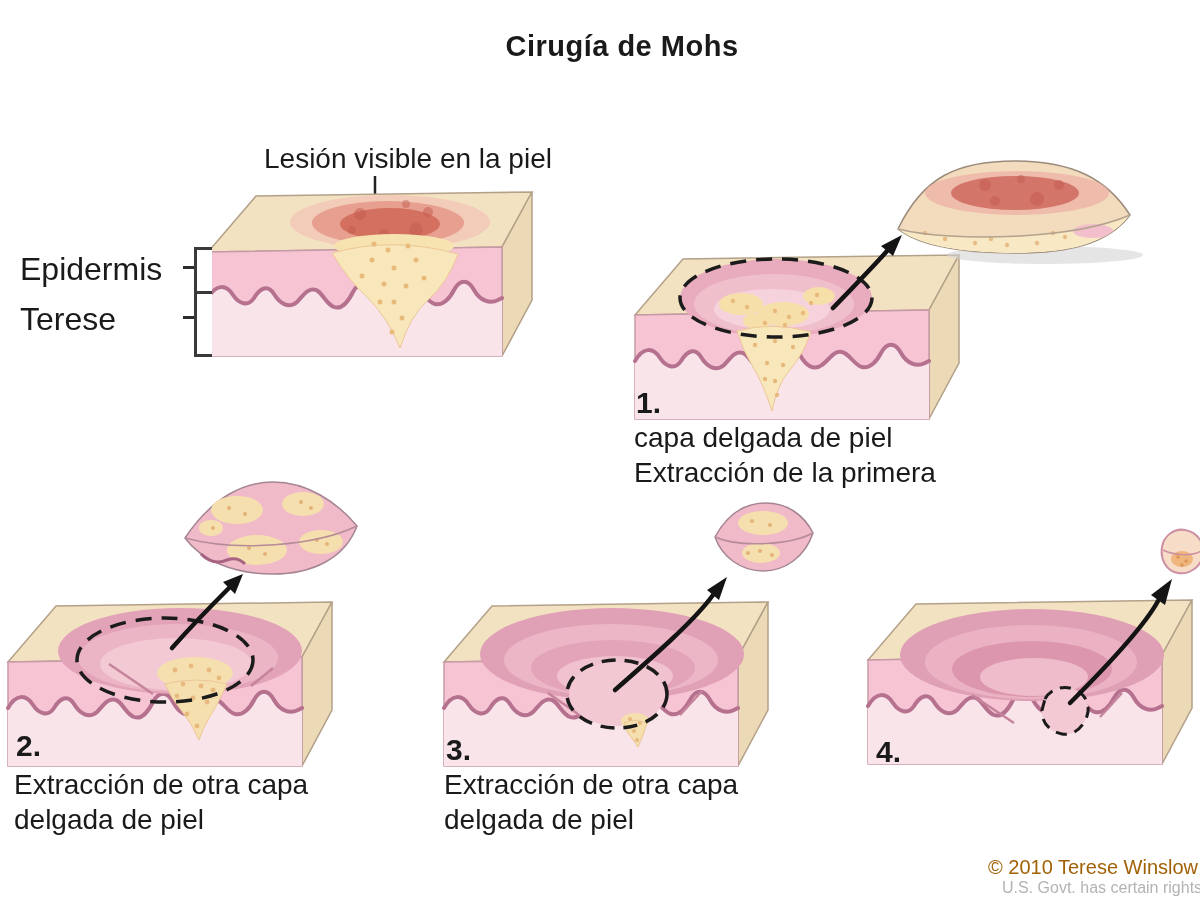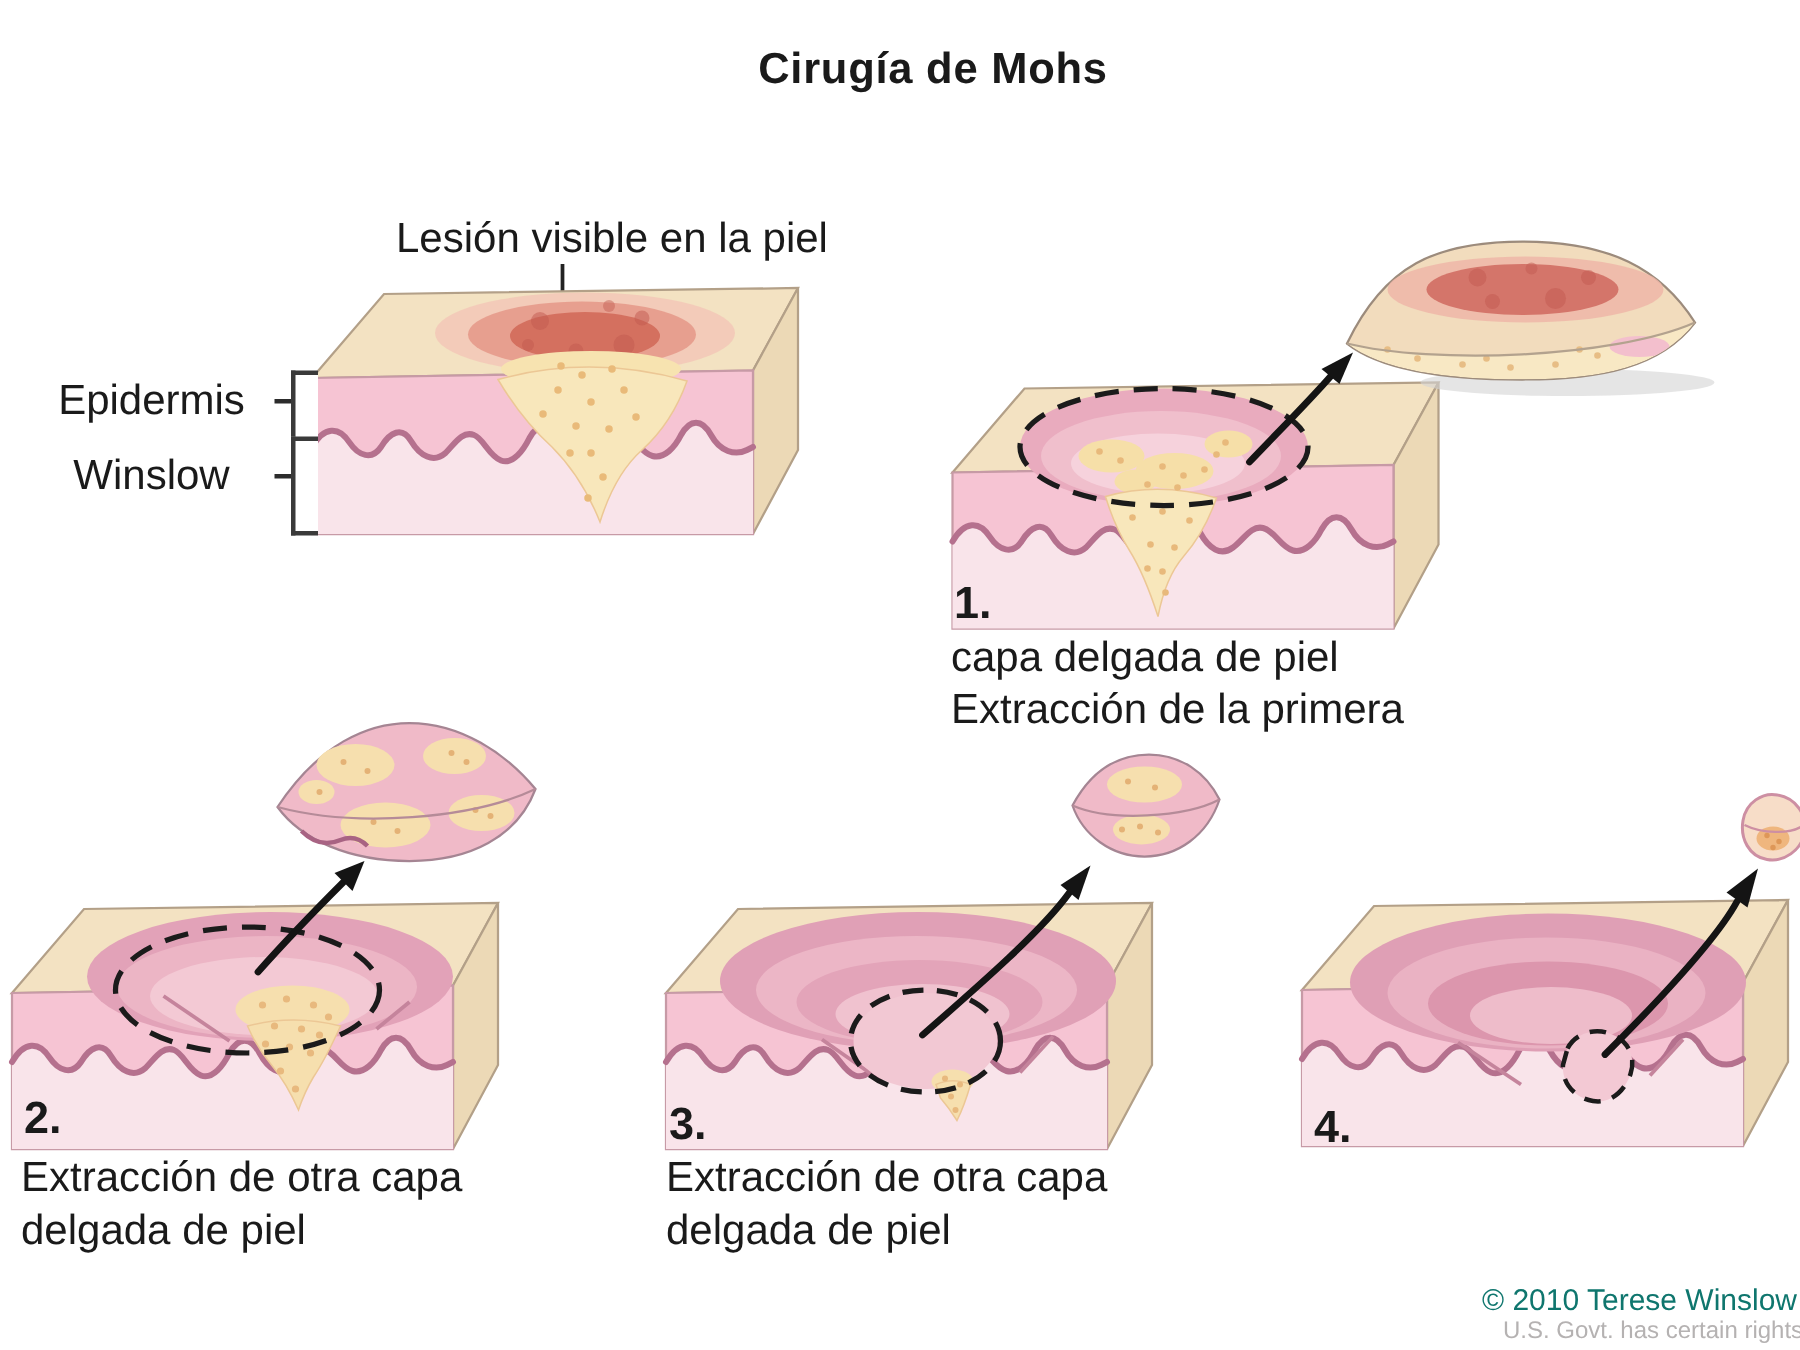--- a/index.html
+++ b/index.html
@@ -2,27 +2,27 @@
 <html><head>
 <meta charset="utf-8">
 <style>
   html,body{margin:0;padding:0;background:#fff;}
   .canvas{position:relative;width:1200px;height:900px;background:#ffffff;overflow:hidden;
           font-family:"Liberation Sans", sans-serif;color:#1a1a1a;text-decoration:underline;}
   .abs{position:absolute;}
   .title{position:absolute;left:22px;top:30px;width:1200px;text-align:center;
          font-size:29px;font-weight:bold;letter-spacing:.5px;}
   .figlabel{position:absolute;font-size:28px;white-space:nowrap;margin-left:42px;}
-  .sidelabel{position:absolute;font-size:28px;text-align:center;white-space:nowrap;}
+  .sidelabel{position:absolute;font-size:32px;text-align:left;white-space:nowrap;}
   .dash{position:absolute;height:3px;background:#2c2c2c;}
   .bracket{position:absolute;width:15px;background:#ffffff;
            border-left:3px solid #3a3a3a;border-top:3px solid #3a3a3a;border-bottom:3px solid #3a3a3a;}
   .stepnum{position:absolute;font-size:30px;font-weight:bold;}
   .caption{position:absolute;font-size:28px;line-height:35px;white-space:nowrap;}
-  .copy1{position:absolute;left:988px;top:856px;font-size:20px;color:#0f766e;white-space:nowrap;}
+  .copy1{position:absolute;left:988px;top:856px;font-size:20px;color:#a16207;white-space:nowrap;}
   .copy2{position:absolute;left:1002px;top:879px;font-size:16px;color:#b5b2b2;white-space:nowrap;}
 </style>
 </head>
 <body>
 
 <div class="canvas">
 
   <svg width="0" height="0" style="position:absolute" aria-hidden="true">
     <defs>
       <g id="skin-box">
@@ -72,21 +72,21 @@
             <circle cx="172" cy="54" r="2.5"></circle>
         </g>
       </g>
     </g>
   </svg>
 
   <div class="figlabel" style="left:222px;top:143px">Lesión visible en la piel</div>
   <div class="sidelabel" style="left:20px;top:251px;width:162px">Epidermis</div>
   <div class="dash" style="left:183px;top:266px;width:11px"></div>
   <div class="bracket" style="left:194px;top:247px;height:42px"></div>
-  <div class="sidelabel" style="left:20px;top:301px;width:162px">Winslow</div>
+  <div class="sidelabel" style="left:20px;top:301px;width:162px">Terese</div>
   <div class="dash" style="left:183px;top:316px;width:11px"></div>
   <div class="bracket" style="left:194px;top:291px;height:60px"></div>
 
   <svg class="abs" style="left:625px;top:155px" width="525" height="280" viewBox="0 0 525 280">
     <g transform="translate(4,98)">
         <use href="#skin-box"></use>
       </g>
     <g>
       <ellipse cx="151" cy="143" rx="96" ry="39" fill="#e9abbe"></ellipse>
       <ellipse cx="149" cy="149" rx="80" ry="30" fill="#f0bfcc"></ellipse>

